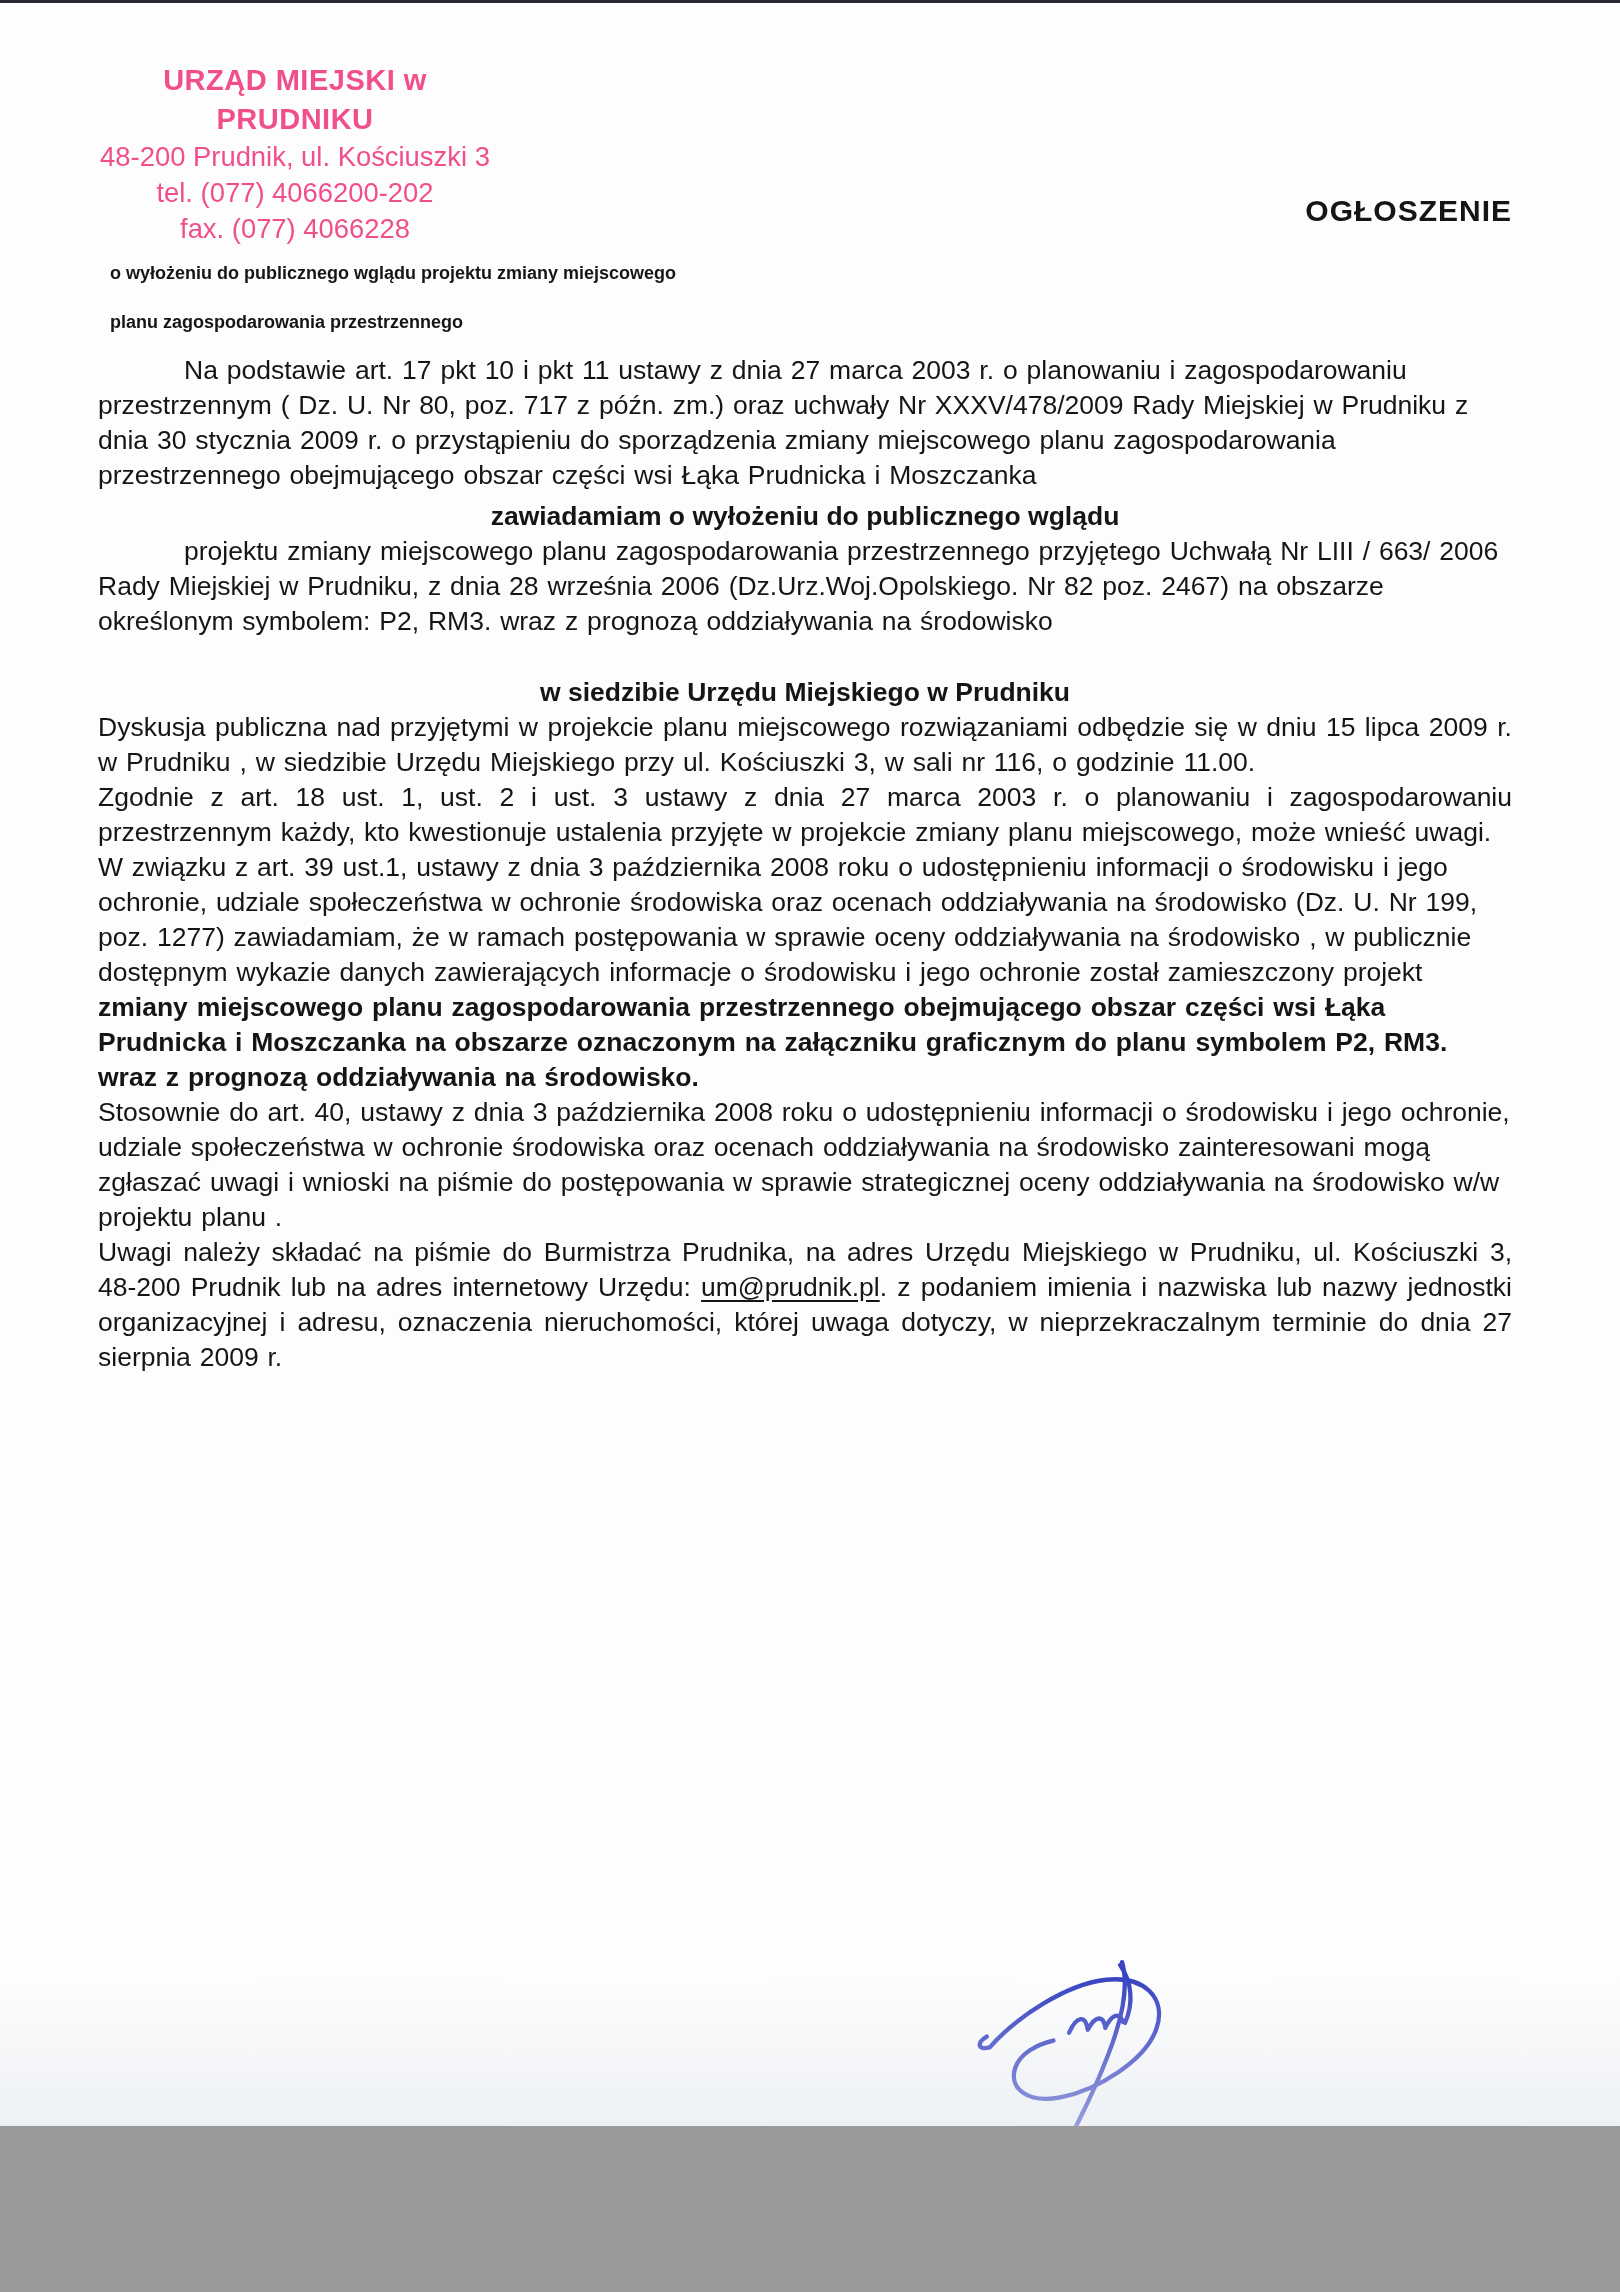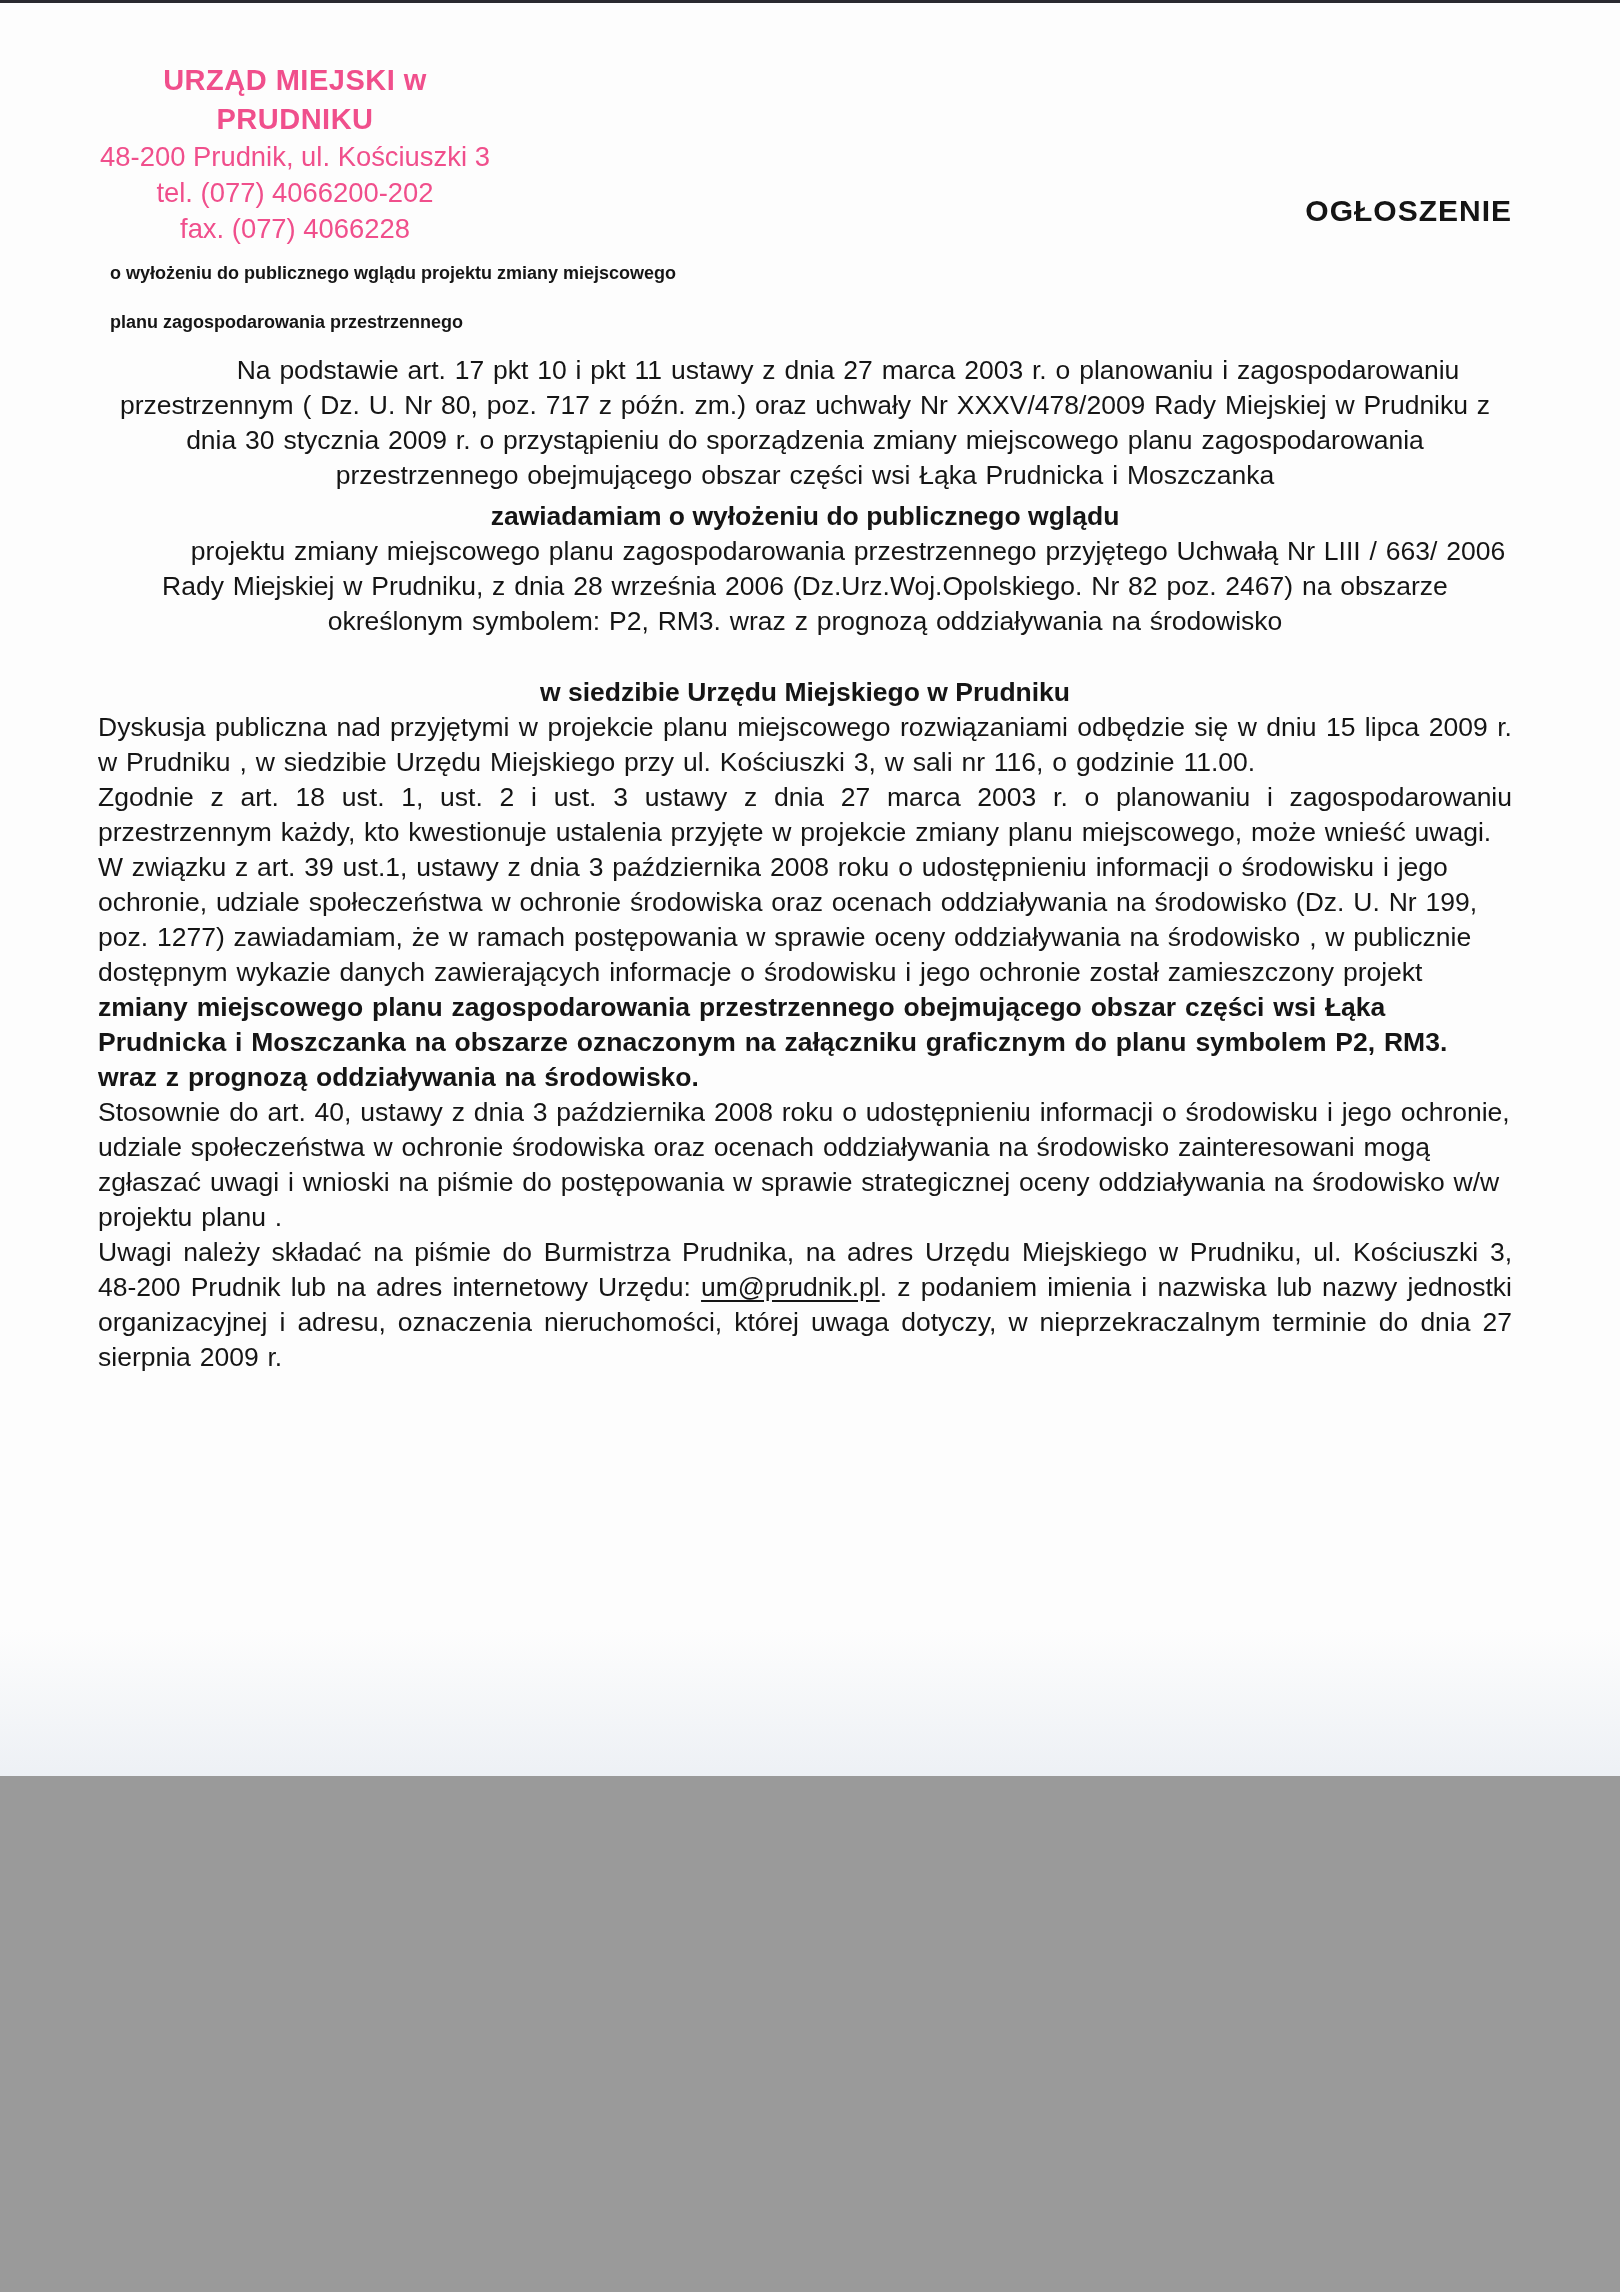--- a/index.html
+++ b/index.html
@@ -1,18 +1,18 @@
 <!DOCTYPE html>
 <html lang="pl"><head>
 <meta charset="utf-8">
 <style>
   html,body{margin:0;padding:0;background:#9a9a9a;}
   .page{
     position:relative;
-    width:1620px;height:1776px;
+    width:1620px;height:2126px;
     background:#fdfdfd;
     overflow:hidden;
     font-family:"Liberation Sans","DejaVu Sans",sans-serif;
     color:#151515;
   }
   .scan-top{position:absolute;top:0;left:0;width:100%;height:2.9px;background:#2a2a30;}
   .scan-bottom{position:absolute;bottom:0;left:0;right:0;height:147px;
     background:linear-gradient(to top, rgba(224,230,238,.55), rgba(224,230,238,0));pointer-events:none;}
 
   
@@ -21,21 +21,21 @@
     text-align:center;color:#f04f8c;
   }
   .stamp-name{font-weight:700;font-size:29px;line-height:39px;letter-spacing:0.5px;}
   .stamp-row{font-size:27.4px;line-height:36px;}
 
   
   .content{position:absolute;left:98px;right:108px;top:192px;}
   .title{text-align:right;font-weight:800;font-size:30px;line-height:37px;letter-spacing:1px;margin:0 0 25.5px 0;}
   .subtitle{text-align:left;font-weight:700;font-size:18px;line-height:37px;margin:12px;}
   p.body-par{font-size:26.5px;line-height:35px;margin:0;word-spacing:1.5px;}
-  .indent{text-indent:86px;text-align:center;}
+  .indent{text-indent:86px;}
   .just{text-align:justify;}
   .center-bold{text-align:center;font-weight:700;font-size:26.5px;line-height:36px;margin:0;}
   .mt-p1{margin-top:27.4px;}
   .mt-zaw{margin-top:5.9px;}
   .mt-p2{margin-top:27.4px;}
   .mt-dates{margin-top:39px;}
   .mt-venue{margin-top:35px;}
   .mt-dysk{margin-top:37px;}
   .mt-zgod{margin-top:25.5px;}
   .mt-env{margin-top:27.4px;}

